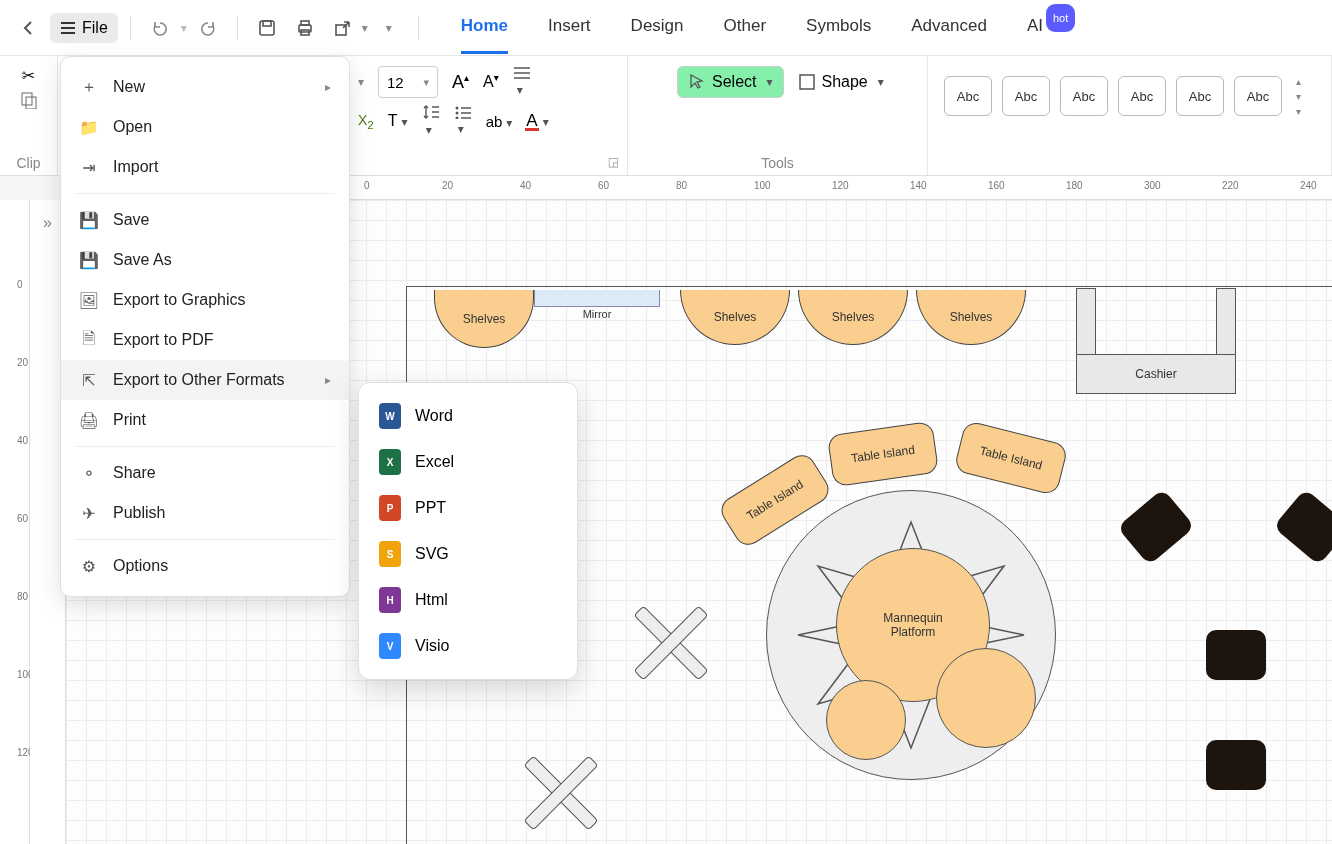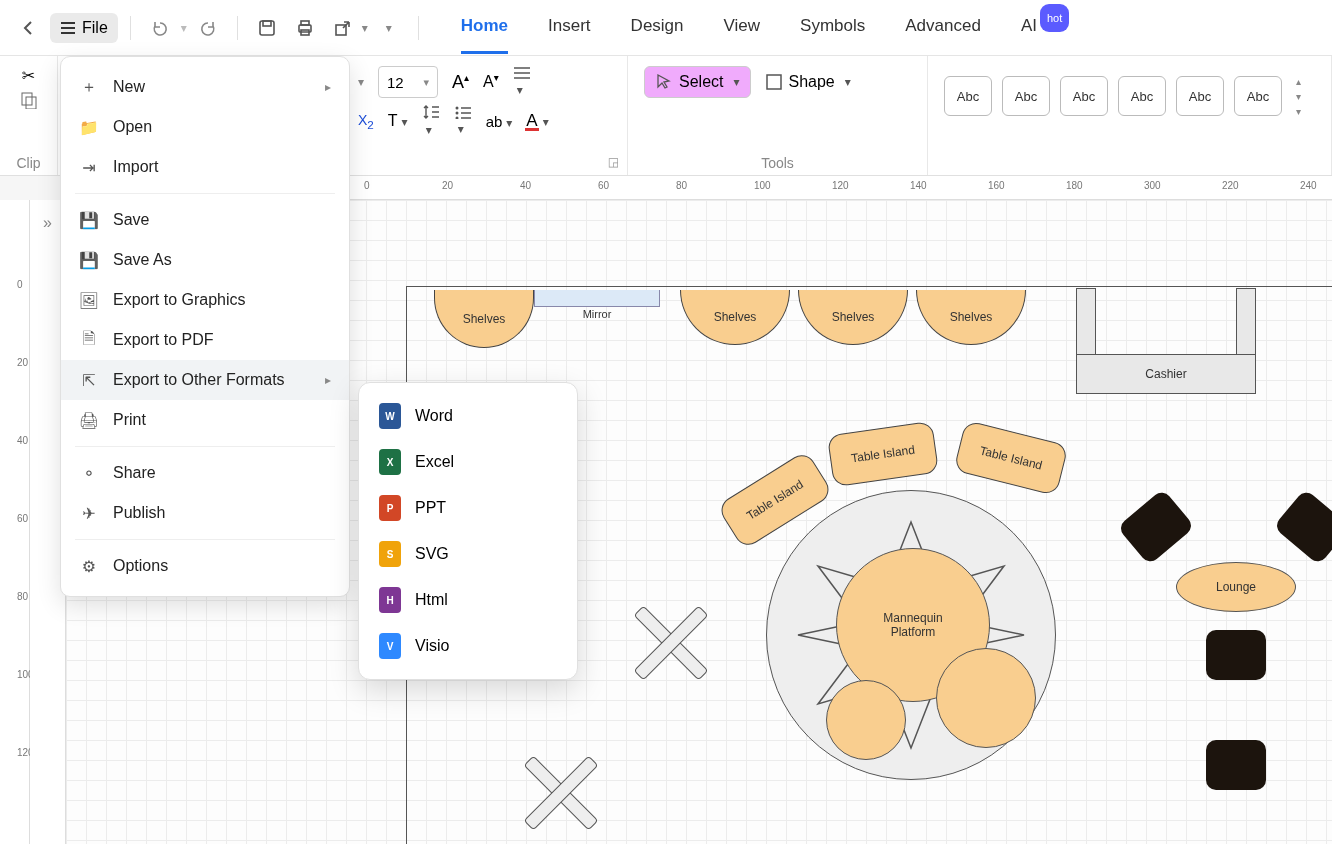--- a/index.html
+++ b/index.html
@@ -21,21 +21,21 @@
 .ribbon-group .grouplabel { color:#888; font-size:14px; text-align:center; margin-top:auto; padding-top:4px;}
 .ribbon-row { display:flex; align-items:center; gap:14px; margin-bottom:6px; }
 
 .clip-group { width:58px; }
 .font-group { width:570px; padding-left:300px; } 
 .tools-group { width:300px; }
 .styles-group { flex:1; }
 
 .fontsize-box { width:60px; height:32px; border:1px solid #ccc; border-radius:4px; display:flex; align-items:center; justify-content:space-between; padding:0 8px; font-size:15px; }
 .ribbtn { display:flex; align-items:center; gap:6px; font-size:16px; }
-.ribbtn.boxed { border:1px solid #ccc; border-radius:6px; padding:6px 10px; background:#f0abfc;}
+.ribbtn.boxed { border:1px solid #ccc; border-radius:6px; padding:6px 10px; background:#86efac;margin-left:33px;}
 .caret::after { content:"▾"; font-size:12px; color:#555; margin-left:4px;}
 
 .styles-row { display:flex; gap:10px; }
 .style-swatch { width:48px; height:40px; border:1px solid #bbb; border-radius:6px; display:flex; align-items:center; justify-content:center; font-size:13px; color:#333; background:#fff;}
 
 .canvas-area { position:absolute; top:176px; left:0; right:0; bottom:0; background:#f6f6f6; }
 .ruler-h { position:absolute; top:0; left:60px; right:0; height:24px; background:#fff; border-bottom:1px solid #ddd; font-size:10px; color:#777; }
 .ruler-h .tick { position:absolute; top:4px; }
 .ruler-v { position:absolute; top:24px; left:0; width:30px; bottom:0; background:#fff; border-right:1px solid #ddd; font-size:10px; color:#777;}
 .ruler-v .tick { position:absolute; left:17px; transform:translateY(-50%);}
@@ -122,21 +122,21 @@
         <path d="M9 9l6-6M15 3v5M15 3h-5" stroke="#555" stroke-width="1.6" fill="none"></path>
       </svg>
     </div>
   <div style="color:#888;font-size:12px;margin-left:-2px">▾</div>
   <div class="iconbtn" style="font-size:12px;color:#888">▾</div>
   <div class="sep"></div>
   <div class="tabs">
     <div class="tab active">Home</div>
     <div class="tab">Insert</div>
     <div class="tab">Design</div>
-    <div class="tab">View</div>
+    <div class="tab">Other</div>
     <div class="tab">Symbols</div>
     <div class="tab">Advanced</div>
     <div class="tab"><span>AI</span><span class="badge-hot">hot</span></div>
   </div>
 </div>
 
 <div class="ribbon">
   <div class="ribbon-group clip-group">
     <div class="ribbon-row" style="justify-content:center">
         <span>✂</span>
@@ -159,21 +159,21 @@
         </div>
       <span style="font-size:18px">A<sup style="font-size:10px">▴</sup></span>
       <span style="font-size:16px">A<sup style="font-size:10px">▾</sup></span>
       <span class="caret">
           <svg width="18" height="14">
             <path d="M1 2h16M1 7h16M1 12h16" stroke="#555" stroke-width="1.6"></path>
           </svg>
         </span>
     </div>
     <div class="ribbon-row">
-      <span style="font-size:14px;color:#1d4ed8">X<sub>2</sub></span>
+      <span style="font-size:14px;color:#4d7c0f">X<sub>2</sub></span>
       <span class="caret" style="font-size:16px">T</span>
       <span class="caret">
           <svg width="18" height="16">
             <path d="M4 2v12M2 4l2-2 2 2M2 12l2 2 2-2M10 3h7M10 8h7M10 13h7" stroke="#555" stroke-width="1.4" fill="none"></path>
           </svg>
         </span>
       <span class="caret">
           <svg width="18" height="14">
             <circle cx="3" cy="3" r="1.5" fill="#555"></circle>
             <circle cx="3" cy="8" r="1.5" fill="#555"></circle>
@@ -256,40 +256,39 @@
 
     <div class="shape halfcirc" style="left:368px;top:90px;width:100px;height:58px">Shelves</div>
     <div class="shape halfcirc" style="left:614px;top:90px;width:110px;height:55px">Shelves</div>
     <div class="shape halfcirc" style="left:732px;top:90px;width:110px;height:55px">Shelves</div>
     <div class="shape halfcirc" style="left:850px;top:90px;width:110px;height:55px">Shelves</div>
 
     <div class="shape mirror" style="left:468px;top:90px;width:126px;height:14px;padding-top:16px;border-top:none">
         <span style="position:relative;top:8px">Mirror</span>
       </div>
 
-    <div class="shape" style="left:1010px;top:88px;width:180px;height:106px">
+    <div class="shape" style="left:1010px;top:88px;width:160px;height:106px">
       <div class="cashier" style="position:absolute;left:0;top:0;width:20px;height:70px"></div>
       <div class="cashier" style="position:absolute;right:0;top:0;width:20px;height:70px"></div>
       <div class="cashier" style="position:absolute;left:0;bottom:0;right:0;height:40px;display:flex;align-items:center;justify-content:center">Cashier</div>
     </div>
 
     <div class="shape rectshape" style="left:656px;top:274px;width:106px;height:52px;transform:rotate(-32deg)">Table Island</div>
     <div class="shape rectshape" style="left:764px;top:228px;width:106px;height:52px;transform:rotate(-8deg)">Table Island</div>
     <div class="shape rectshape" style="left:892px;top:232px;width:106px;height:52px;transform:rotate(14deg)">Table Island</div>
 
     <div class="shape bigcircle" style="left:700px;top:290px;width:290px;height:290px"></div>
     <svg style="position:absolute;left:726px;top:316px" width="238" height="238">
         <polygon points="119,6 144,70 212,50 170,106 232,119 170,132 212,188 144,168 119,232 94,168 26,188 68,132 6,119 68,106 26,50 94,70" fill="none" stroke="#555" stroke-width="1.5"></polygon>
       </svg>
     <div class="shape yellowcircle" style="left:770px;top:348px;width:154px;height:154px;white-space:pre;text-align:center">Mannequin
 Platform</div>
     <div class="shape yellowcircle" style="left:760px;top:480px;width:80px;height:80px"></div>
     <div class="shape yellowcircle" style="left:870px;top:448px;width:100px;height:100px"></div>
 
-    <div class="shape ellipse" style="left:1110px;top:362px;width:120px;height:50px">Lounge</div>
     <div class="chairs" style="position:absolute;left:1060px;top:302px;transform:rotate(-40deg)"></div>
     <div class="chairs" style="position:absolute;left:1216px;top:302px;transform:rotate(40deg)"></div>
     <div class="chairs" style="position:absolute;left:1140px;top:430px"></div>
     <div class="chairs" style="position:absolute;left:1140px;top:540px"></div>
 
     <div class="cross" style="left:570px;top:408px"></div>
     <div class="cross" style="left:460px;top:558px"></div>
   </div>
 </div>
 

